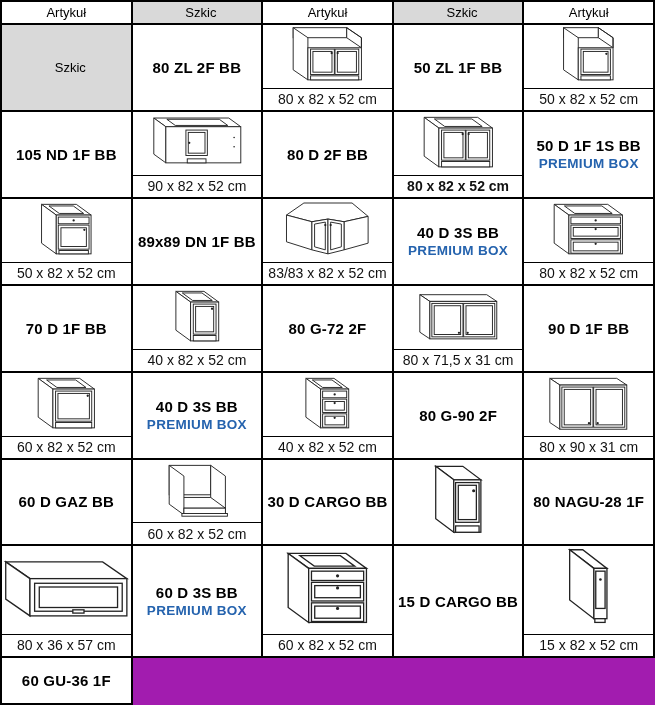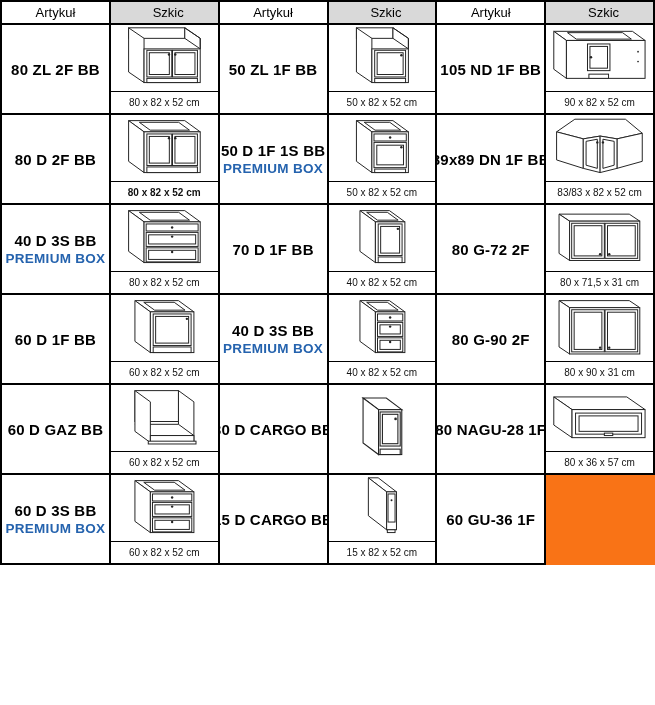--- a/index.html
+++ b/index.html
@@ -1,35 +1,35 @@
 <!DOCTYPE html>
 <html style="--header-bg: #D9D9D9; --premium: #2563AE;"><head>
 <meta charset="utf-8">
 <style>
   html,body{margin:0;padding:0;background:#fff;}
   body{font-family:"Liberation Sans",sans-serif;}
   #catalog{
-    width:655px;height:565px;box-sizing:border-box;
+    width:655px;height:705px;box-sizing:border-box;
     border-top:2px solid #000;border-left:2px solid #000;
     display:grid;
-    grid-template-columns:repeat(6,1fr);
+    grid-template-columns:repeat(5,1fr);
     grid-template-rows:23px repeat(6,1fr);
-    background:#f97316;
+    background:#a21caf;
   }
   .cell{border-right:2px solid #000;border-bottom:2px solid #000;box-sizing:border-box;overflow:hidden;background:#fff;}
   .hd{display:flex;align-items:center;justify-content:center;font-size:13px;color:#000;}
   .sk-hd{background:var(--header-bg,#D9D9D9);padding-left:8px;}
   .art{display:flex;flex-direction:column;align-items:center;justify-content:center;text-align:center;gap:2px;padding:14px 3px;}
   .code{font-weight:700;font-size:15px;color:#000;letter-spacing:.2px;white-space:nowrap;}
   .premium{font-weight:700;font-size:13.5px;color:var(--premium,#2563AE);letter-spacing:.3px;white-space:nowrap;}
   .sk{display:flex;flex-direction:column;}
   .draw{flex:1 1 auto;display:flex;align-items:center;justify-content:center;min-height:0;}
   .draw svg{width:100%;height:100%;display:block;}
   .dim{flex:0 0 21px;border-top:1px solid #000;display:flex;align-items:center;justify-content:center;
-       font-size:10px;color:#111;white-space:nowrap;}
+       font-size:14px;color:#111;white-space:nowrap;}
   .dim.b{font-weight:700;}
   .sk svg polygon,.sk svg rect{fill:#fff;stroke:#222;stroke-width:1.4px;stroke-linejoin:miter;}
   .sk svg .nf{fill:none;}
   .sk svg line{stroke:#222;stroke-width:1.4px;}
   .sk svg circle{fill:#222;stroke:none;}
 </style>
 </head>
 <body>
 
 <div id="catalog">
@@ -217,21 +217,21 @@
           <rect class="nf" x="39" y="29.5" width="39.5" height="43"></rect>
           <rect x="83" y="26" width="46.5" height="50"></rect>
           <rect class="nf" x="86.5" y="29.5" width="39.5" height="43"></rect>
           <circle cx="76" cy="70" r="1.7"></circle>
           <circle cx="89" cy="70" r="1.7"></circle>
         </svg>
       </div>
       <div class="dim">80 x 71,5 x 31 cm</div>
     </div>
     <div class="cell art">
-      <div class="code">60 D 1F BB</div>
+      <div class="code">90 D 1F BB</div>
     </div>
     <div class="cell sk">
       <div class="draw">
         <svg viewBox="6 0 138 94" preserveAspectRatio="xMidYMid meet">
           <polygon points="55.0,24.0 117.0,24.0 95.0,8.0 33.0,8.0"></polygon>
           <polygon class="nf" points="61.0,21.6 104.4,21.6 89.0,10.4 45.6,10.4"></polygon>
           <polygon points="55.0,24.0 33.0,8.0 33.0,66.0 55.0,82.0"></polygon>
           <rect x="55" y="24" width="62" height="58"></rect>
           <rect x="59" y="74" width="54" height="8"></rect>
           <rect x="59" y="27" width="54" height="45"></rect>

